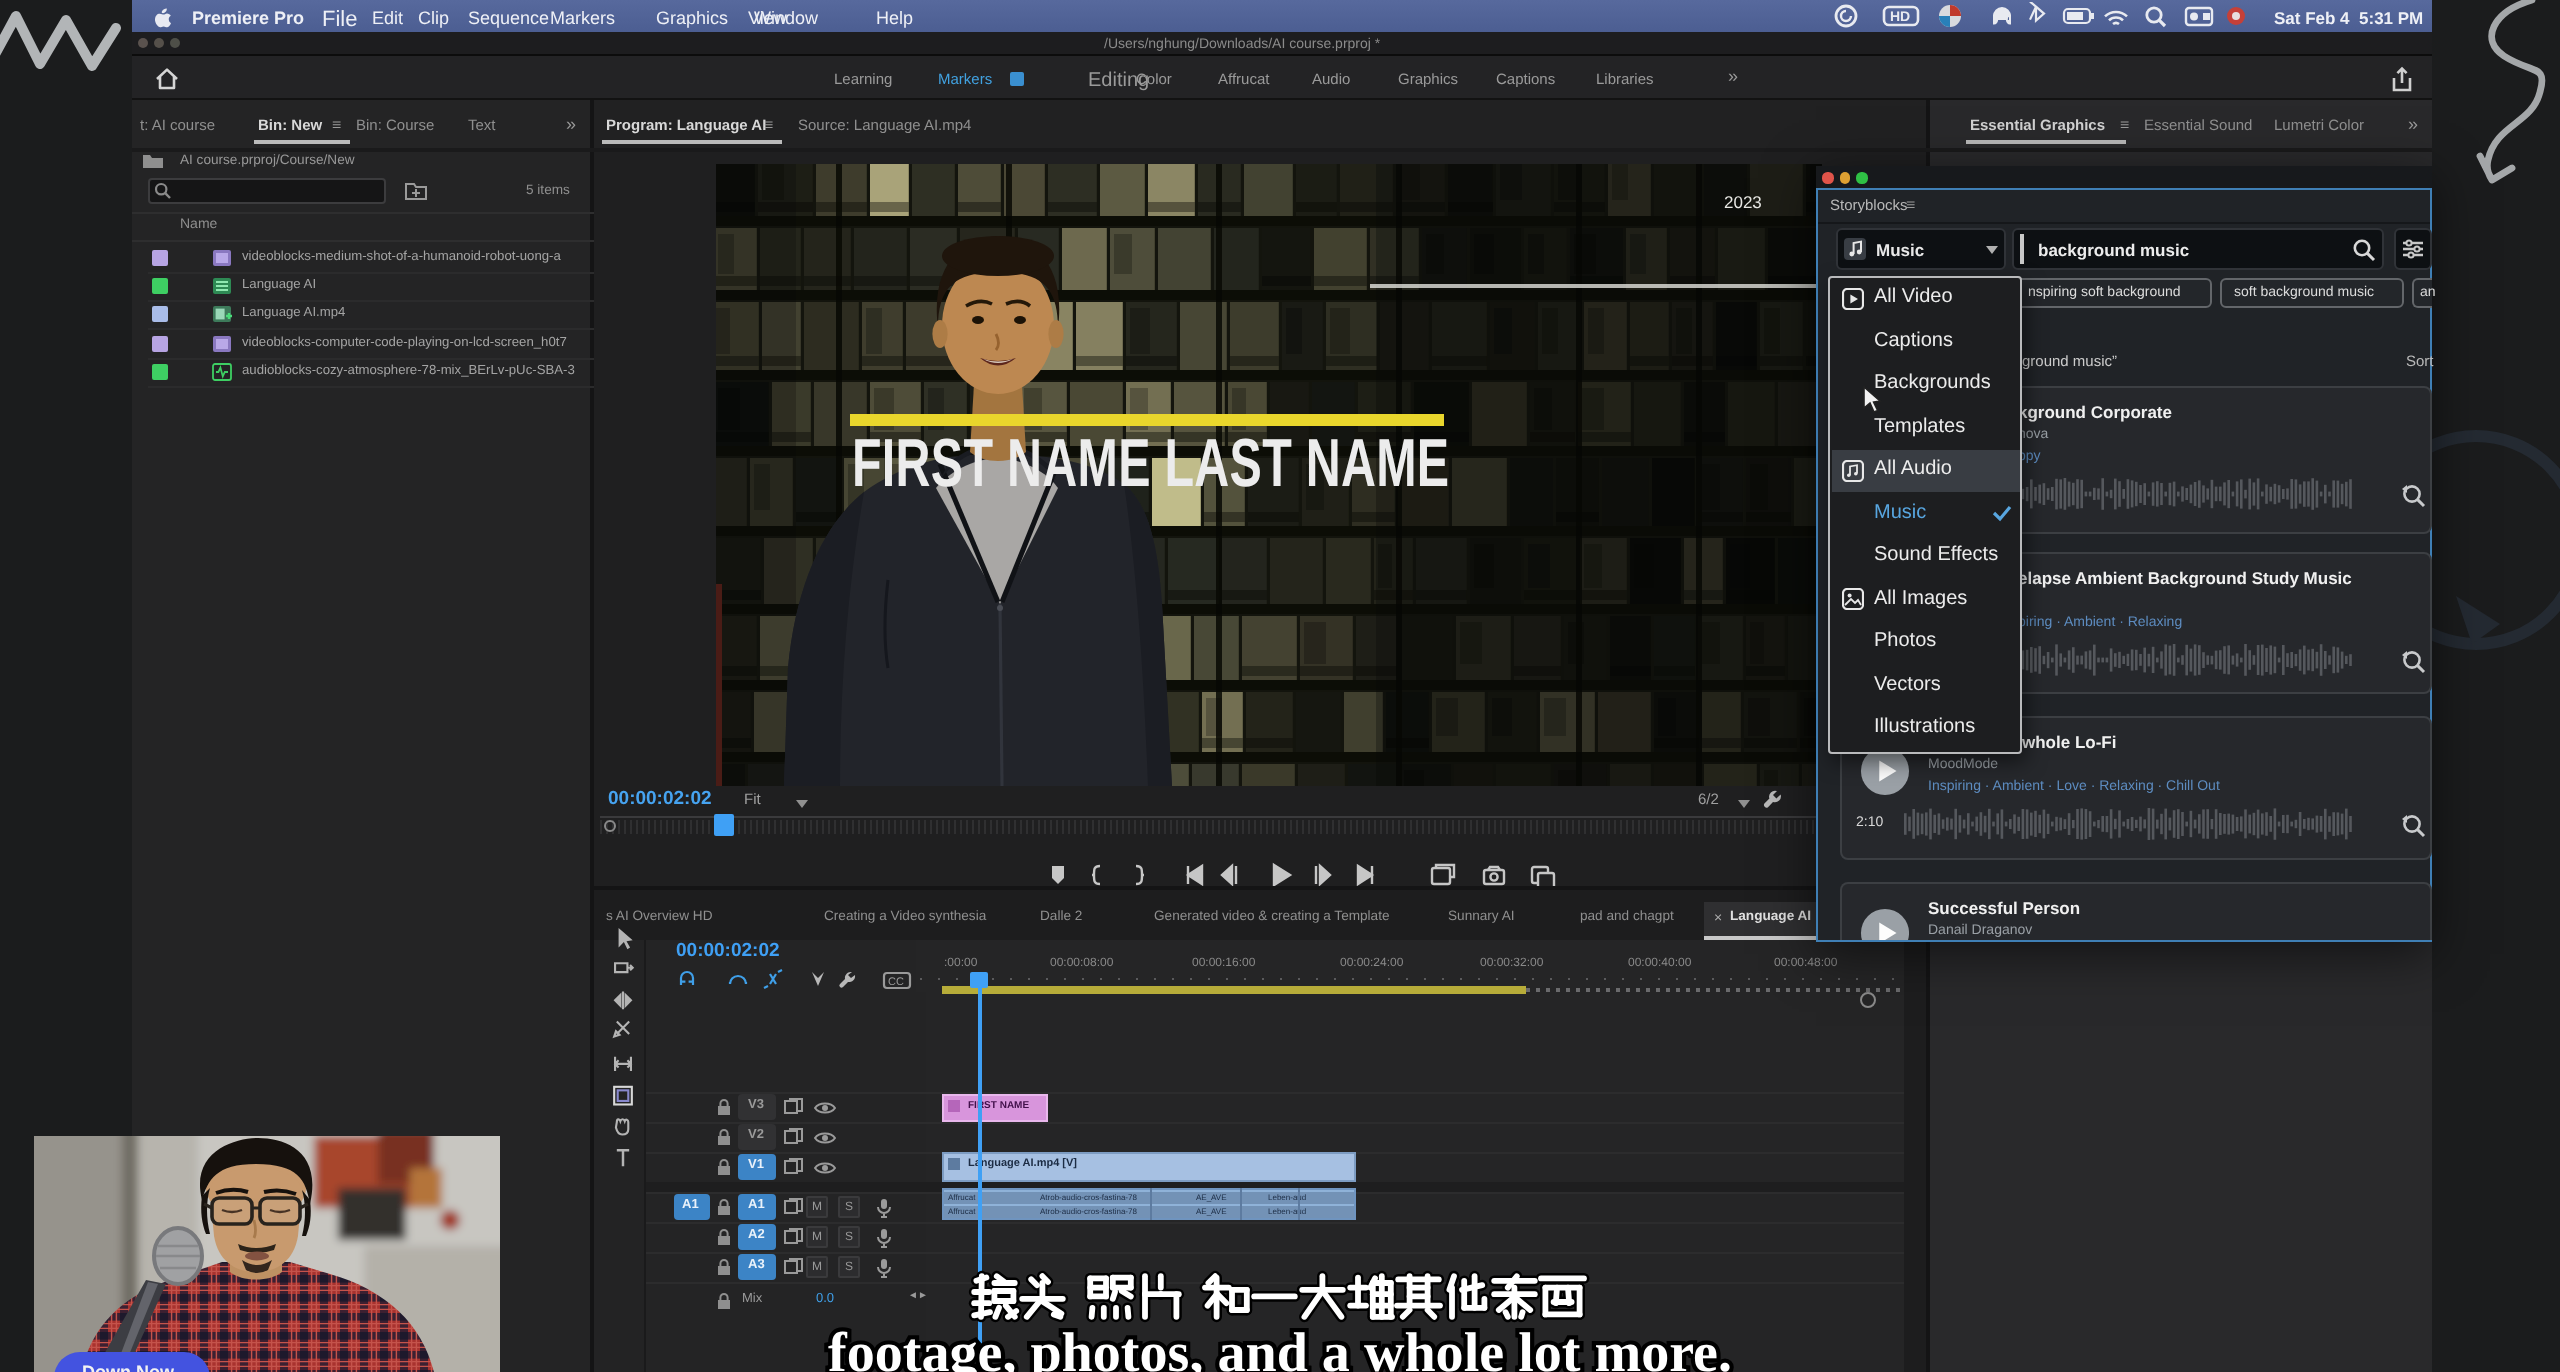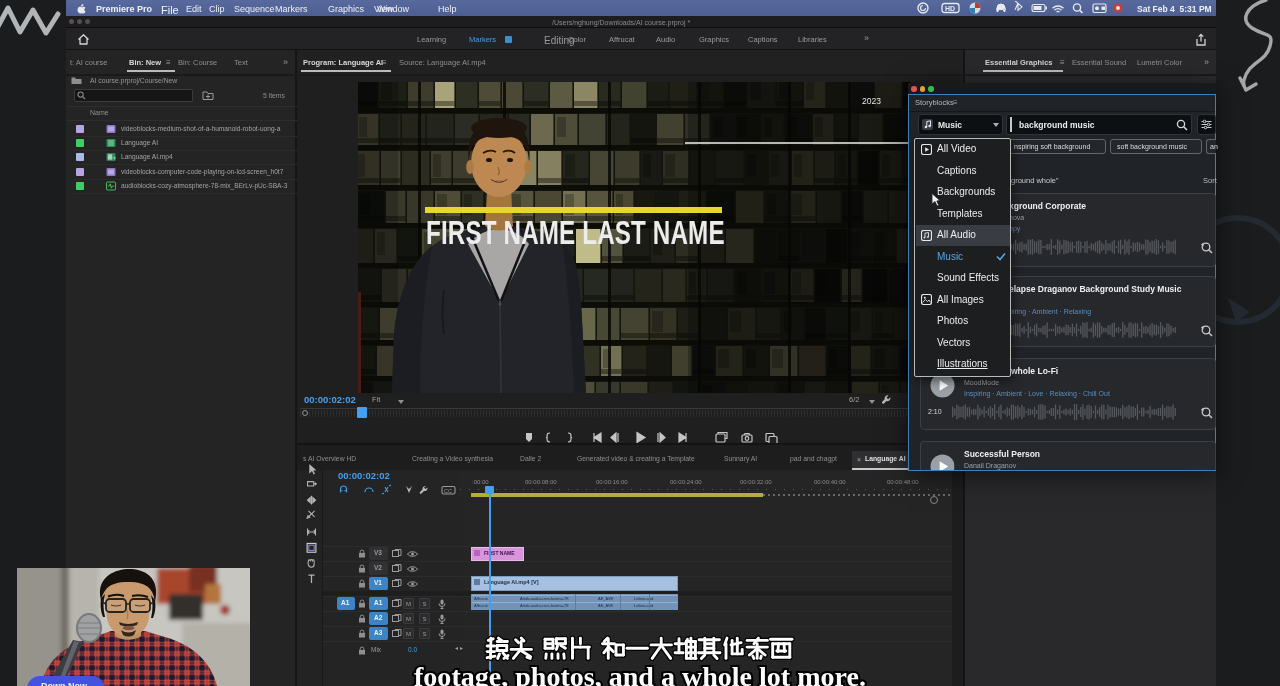--- a/index.html
+++ b/index.html
@@ -846,21 +846,21 @@
       <circle cx="7.5" cy="5.5" r="1.3" fill="#0d1013" stroke="#c8c8c8"></circle>
       <circle cx="4.5" cy="8.5" r="1.3" fill="#0d1013" stroke="#c8c8c8"></circle>
     </svg>
     <div style="position:absolute;left:986px;top:139px;width:120px;height:15px;border:1px solid #63666a;border-radius:3px;background:#23262a;"></div>
     <div style="position:absolute;left:0px;top:143px;font-size:7px;color:#dcdcdc;font-weight:400;white-space:nowrap;line-height:1;"></div>
     <div style="position:absolute;left:1014px;top:143px;font-size:7px;color:#dcdcdc;font-weight:400;white-space:nowrap;line-height:1;">nspiring soft background</div>
     <div style="position:absolute;left:1110px;top:139px;width:92px;height:15px;border:1px solid #63666a;border-radius:3px;background:#23262a;"></div>
     <div style="position:absolute;left:1117px;top:143px;font-size:7px;color:#dcdcdc;font-weight:400;white-space:nowrap;line-height:1;">soft background music</div>
     <div style="position:absolute;left:1206px;top:139px;width:10px;height:15px;border:1px solid #63666a;border-left:1px solid #63666a;border-radius:3px 0 0 3px;background:#23262a;border-right:none;"></div>
     <div style="position:absolute;left:1210px;top:143px;font-size:7px;color:#dcdcdc;font-weight:400;white-space:nowrap;line-height:1;">an</div>
-    <div style="position:absolute;left:1011px;top:177px;font-size:7.5px;color:#cccccc;font-weight:400;white-space:nowrap;line-height:1;">ground whole”</div>
+    <div style="position:absolute;left:1011px;top:177px;font-size:7.5px;color:#cccccc;font-weight:400;white-space:nowrap;line-height:1;">ground music”</div>
     <div style="position:absolute;left:1203px;top:177px;font-size:7.5px;color:#b8b8b8;font-weight:400;white-space:nowrap;line-height:1;">Sort</div>
     <div style="position:absolute;left:920px;top:193px;width:296px;height:74px;background:#26282c;border:1px solid #3c3f43;border-radius:4px;"></div>
     <svg class="abs" style="left:929.5px;top:207.5px" width="25.0" height="25.0" viewBox="0 0 26 26">
       <circle cx="13" cy="13" r="12.5" fill="#9aa0a6"></circle>
       <path d="M10 7.5 L19 13 L10 18.5 Z" fill="#fdfdfd"></path>
     </svg>
     <div style="position:absolute;left:1009px;top:202px;font-size:8.5px;color:#f0f0f0;font-weight:700;white-space:nowrap;line-height:1;">kground Corporate</div>
     <div style="position:absolute;left:1009px;top:214px;font-size:7px;color:#9aa0a6;font-weight:400;white-space:nowrap;line-height:1;">nova</div>
     <div style="position:absolute;left:1009px;top:225px;font-size:7px;color:#5d8cc0;font-weight:400;white-space:nowrap;line-height:1;">ppy</div>
     <div style="position:absolute;left:928px;top:243px;font-size:7px;color:#d8d8d8;font-weight:400;white-space:nowrap;line-height:1;">2:04</div>
@@ -976,21 +976,21 @@
     <svg class="abs" style="left:1200px;top:241px" width="13" height="13" viewBox="0 0 13 13">
       <circle cx="6" cy="6" r="3.8" fill="none" stroke="#c8cacc" stroke-width="1.3"></circle>
       <path d="M8.8 8.8 L12 12" stroke="#c8cacc" stroke-width="1.5"></path>
       <path d="M1 3.5 l2.5-2 v4 z" fill="#c8cacc"></path>
     </svg>
     <div style="position:absolute;left:920px;top:276px;width:296px;height:71px;background:#26282c;border:1px solid #3c3f43;border-radius:4px;"></div>
     <svg class="abs" style="left:929.5px;top:290.5px" width="25.0" height="25.0" viewBox="0 0 26 26">
       <circle cx="13" cy="13" r="12.5" fill="#9aa0a6"></circle>
       <path d="M10 7.5 L19 13 L10 18.5 Z" fill="#fdfdfd"></path>
     </svg>
-    <div style="position:absolute;left:1009px;top:285px;font-size:8.5px;color:#f0f0f0;font-weight:700;white-space:nowrap;line-height:1;">elapse Draganov Background Study Music</div>
+    <div style="position:absolute;left:1009px;top:285px;font-size:8.5px;color:#f0f0f0;font-weight:700;white-space:nowrap;line-height:1;">elapse Ambient Background Study Music</div>
     <div style="position:absolute;left:1009px;top:308px;font-size:7px;color:#5d8cc0;font-weight:400;white-space:nowrap;line-height:1;">piring · Ambient · Relaxing</div>
     <div style="position:absolute;left:928px;top:326px;font-size:7px;color:#d8d8d8;font-weight:400;white-space:nowrap;line-height:1;">3:00</div>
     <svg class="abs" style="left:952px;top:322px" width="224" height="16" viewBox="0 0 224 16">
       <rect x="0.0" y="6.8" width="1.3" height="2.4" fill="#55585d"></rect>
       <rect x="2.1" y="0.0" width="1.3" height="16.0" fill="#55585d"></rect>
       <rect x="4.2" y="2.1" width="1.3" height="11.8" fill="#55585d"></rect>
       <rect x="6.3" y="4.6" width="1.3" height="6.8" fill="#55585d"></rect>
       <rect x="8.4" y="2.4" width="1.3" height="11.2" fill="#55585d"></rect>
       <rect x="10.5" y="6.8" width="1.3" height="2.4" fill="#55585d"></rect>
       <rect x="12.6" y="0.7" width="1.3" height="14.6" fill="#55585d"></rect>
@@ -1251,21 +1251,21 @@
     <div style="position:absolute;left:937px;top:251.5px;font-size:10px;color:#58a6e0;font-weight:500;white-space:nowrap;line-height:1;">Music</div>
     <div style="position:absolute;left:937px;top:273px;font-size:10px;color:#ececec;font-weight:500;white-space:nowrap;line-height:1;">Sound Effects</div>
     <svg class="abs" style="left:921px;top:294.0px" width="11" height="11" viewBox="0 0 11 11">
       <rect x="0.5" y="0.5" width="10" height="10" rx="2" fill="none" stroke="#e8e8e8" stroke-width="1.1"></rect>
       <circle cx="3.8" cy="3.8" r="1" fill="#e8e8e8"></circle>
       <path d="M1.5 8.5 L4.5 5.5 L6.5 7.5 L8 6 L9.5 8.5" fill="none" stroke="#e8e8e8" stroke-width="0.9"></path>
     </svg>
     <div style="position:absolute;left:937px;top:294.5px;font-size:10px;color:#ececec;font-weight:500;white-space:nowrap;line-height:1;">All Images</div>
     <div style="position:absolute;left:937px;top:316px;font-size:10px;color:#ececec;font-weight:500;white-space:nowrap;line-height:1;">Photos</div>
     <div style="position:absolute;left:937px;top:337.5px;font-size:10px;color:#ececec;font-weight:500;white-space:nowrap;line-height:1;">Vectors</div>
-    <div style="position:absolute;left:937px;top:359px;font-size:10px;color:#ececec;font-weight:500;white-space:nowrap;line-height:1;text-decoration:underline;">Illustrations</div>
+    <div style="position:absolute;left:937px;top:359px;font-size:10px;color:#ececec;font-weight:500;white-space:nowrap;line-height:1;">Illustrations</div>
     <svg class="abs" style="left:996px;top:252px" width="10" height="9" viewBox="0 0 10 9">
 <path d="M1 4.5 L4 7.5 L9 1.5" fill="none" stroke="#58a6e0" stroke-width="1.6"></path>
     </svg>
     <svg class="abs" style="left:931px;top:193px" width="10" height="14" viewBox="0 0 10 14">
 <path d="M1 0.5 L1 11 L4 8.5 L6 13 L7.8 12.2 L5.8 8 L9 7.5 Z" fill="#f2f2f2" stroke="#222" stroke-width="0.8"></path>
     </svg>
     <svg class="abs" style="left:17px;top:568px" width="233" height="118" viewBox="0 0 233 118">
       <defs>
         <filter id="wb" x="-10%" y="-10%" width="120%" height="120%">
           <feGaussianBlur stdDeviation="2.2"></feGaussianBlur>

